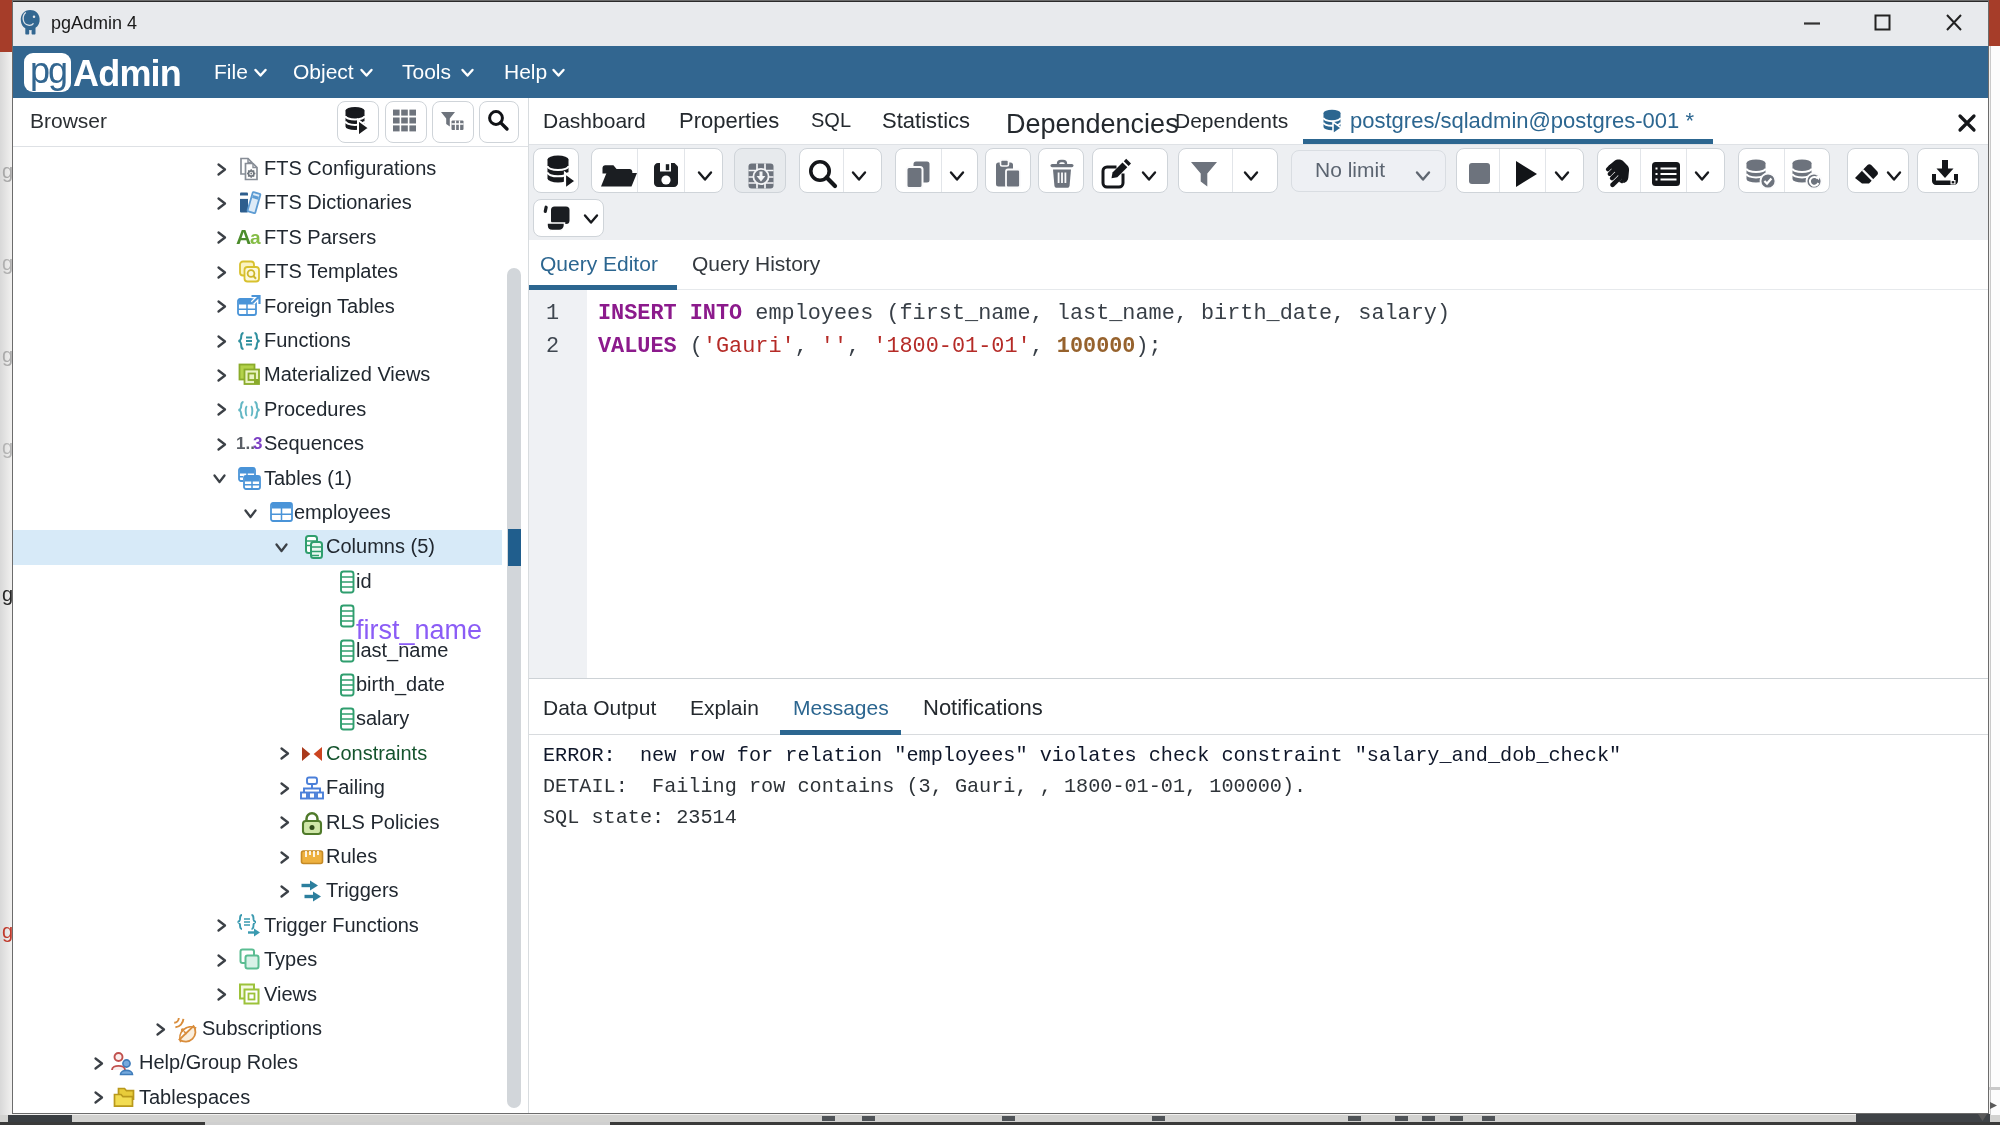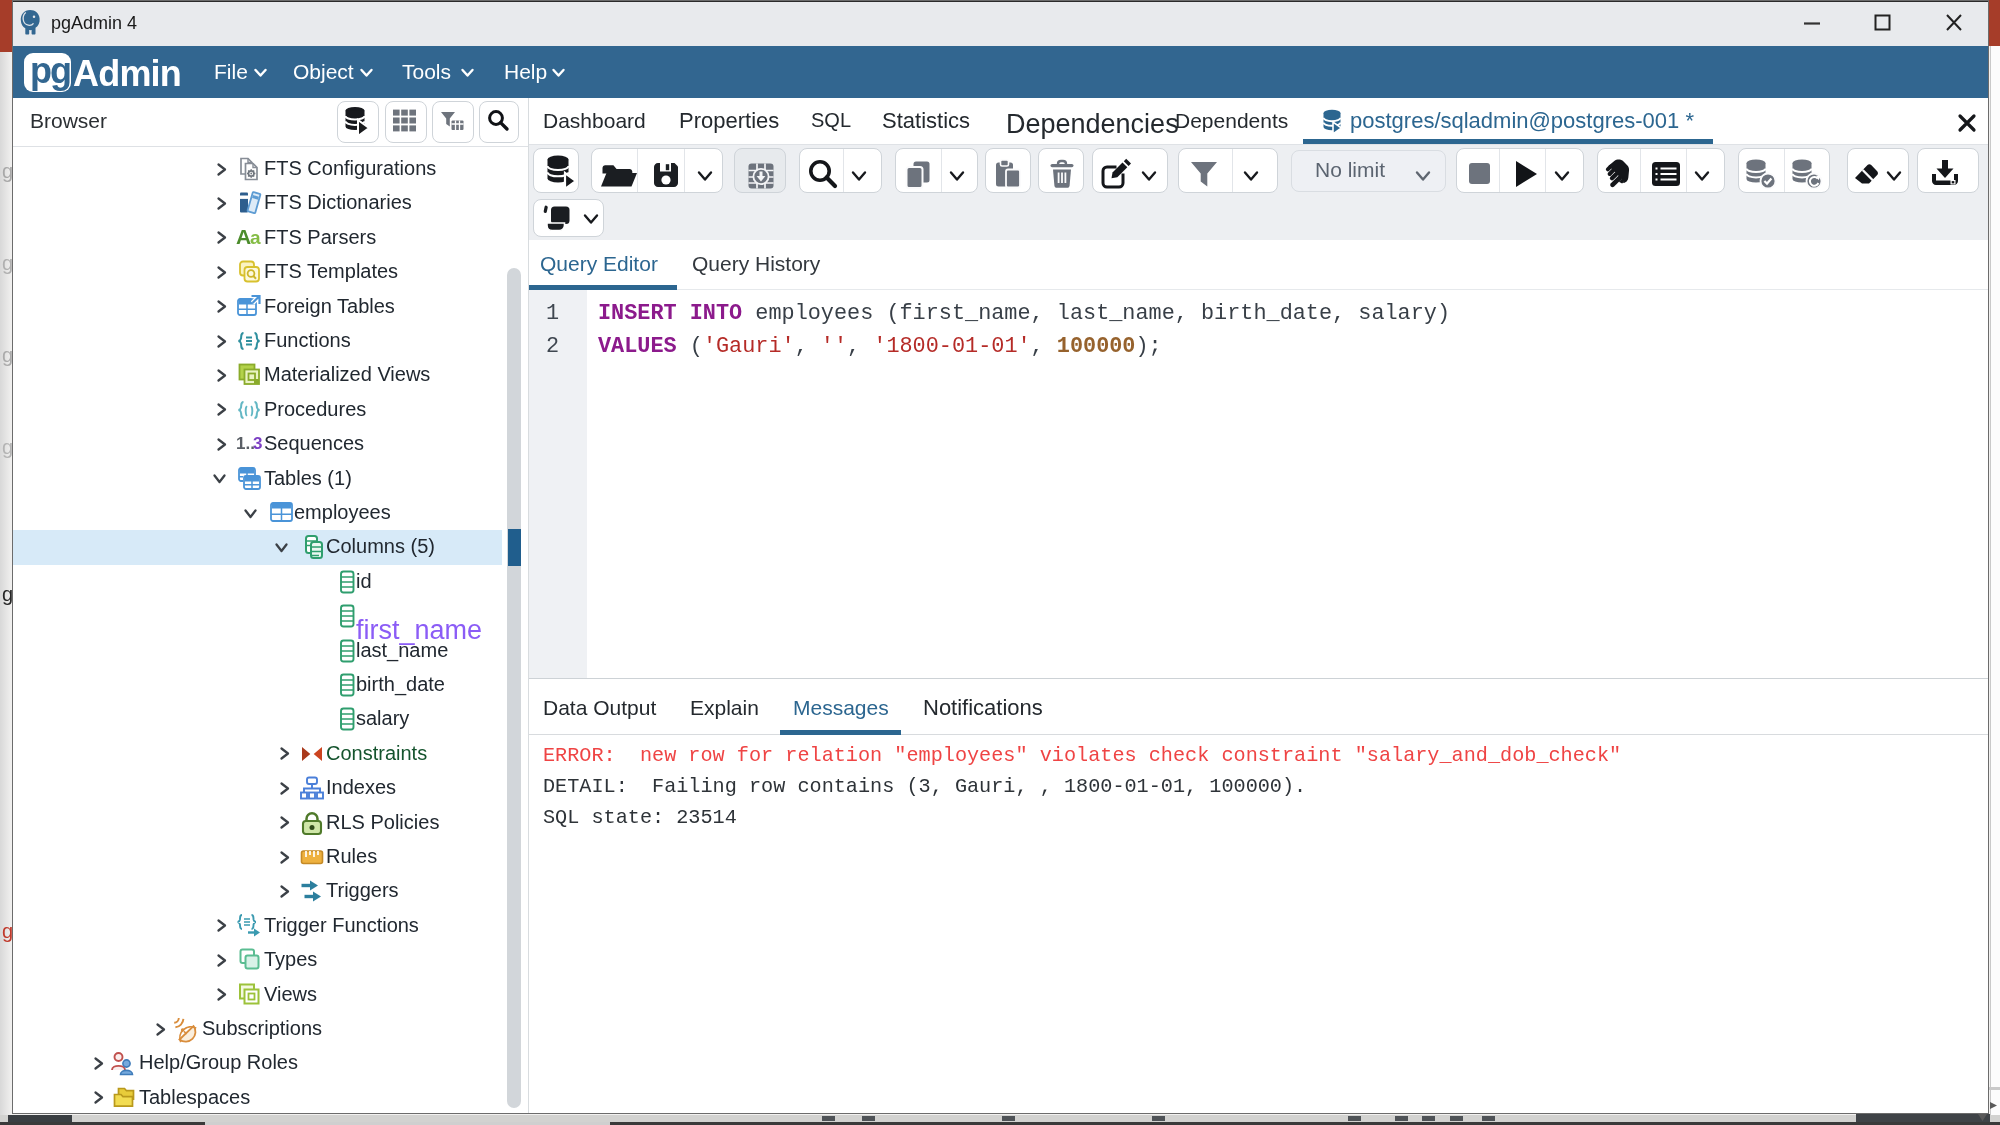--- a/index.html
+++ b/index.html
@@ -52,21 +52,21 @@
     <path d="M2 11.5 H18" stroke="#333" stroke-width="2.2"></path>
   </svg>
 <svg style="position:absolute;left:1873px;top:12px" width="20" height="22" viewBox="0 0 20 22">
     <rect x="2.5" y="3.5" width="14" height="14" fill="none" stroke="#222" stroke-width="2"></rect>
   </svg>
 <svg style="position:absolute;left:1944px;top:12px" width="20" height="22" viewBox="0 0 20 22">
     <path d="M3 3 L17 18 M17 3 L3 18" stroke="#222" stroke-width="2"></path>
   </svg>
 <div class="abs" style="left:13px;top:46px;width:1975px;height:52px;background:#326690"></div>
 <div class="abs" style="left:24px;top:53px;width:47px;height:39px;background:#fff;border-radius:9px"></div>
-<div class="lbl" style="left:30px;top:50px;font-size:36px;font-weight:bold;color:#326690;letter-spacing:-2px">pg</div>
+<div class="lbl" style="left:30px;top:50px;font-size:36px;font-weight:normal;color:#326690;letter-spacing:-2px">pg</div>
 <div class="lbl" style="left:73px;top:53px;font-size:36px;font-weight:bold;color:#fff;letter-spacing:-0.8px">Admin</div>
 <div class="lbl" style="left:214px;top:60px;font-size:21px;font-weight:500;color:#fff">File</div>
 <svg style="position:absolute;left:252px;top:64px" width="17" height="17" viewBox="0 0 17 17">
     <path d="M3.5 6 L8.5 11.5 L13.5 6" stroke="#fff" stroke-width="2.4" fill="none" stroke-linecap="round" stroke-linejoin="round"></path>
   </svg>
 <div class="lbl" style="left:293px;top:60px;font-size:21px;font-weight:500;color:#fff">Object</div>
 <svg style="position:absolute;left:358px;top:64px" width="17" height="17" viewBox="0 0 17 17">
     <path d="M3.5 6 L8.5 11.5 L13.5 6" stroke="#fff" stroke-width="2.4" fill="none" stroke-linecap="round" stroke-linejoin="round"></path>
   </svg>
 <div class="lbl" style="left:402px;top:60px;font-size:21px;font-weight:500;color:#fff">Tools</div>
@@ -279,21 +279,21 @@
 <svg style="position:absolute;left:276px;top:779.7px" width="17" height="17" viewBox="0 0 17 17">
     <path d="M5.5 3.5 L12 8.5 L5.5 13.5" stroke="#3c4147" stroke-width="2.3" fill="none" stroke-linecap="round" stroke-linejoin="round"></path>
   </svg>
 <svg style="position:absolute;left:299px;top:774.2px" width="26" height="28" viewBox="0 0 26 28">
     <rect x="8" y="3.5" width="10" height="6.5" rx="2" fill="#fff" stroke="#4a7fd9" stroke-width="1.9"></rect>
     <path d="M13 10 V14.5 M5 18.5 V14.5 H21 V18.5" stroke="#4a7fd9" stroke-width="1.9" fill="none"></path>
     <rect x="2" y="18.5" width="6" height="6" fill="#fff" stroke="#4a7fd9" stroke-width="1.9"></rect>
     <rect x="10" y="18.5" width="6" height="6" fill="#fff" stroke="#4a7fd9" stroke-width="1.9"></rect>
     <rect x="18" y="18.5" width="6" height="6" fill="#fff" stroke="#4a7fd9" stroke-width="1.9"></rect>
   </svg>
-<div class="lbl" style="left:326px;top:776.2px;font-size:20px;color:#212830">Indexes</div>
+<div class="lbl" style="left:326px;top:776.2px;font-size:20px;color:#212830">Failing</div>
 <svg style="position:absolute;left:276px;top:814.1px" width="17" height="17" viewBox="0 0 17 17">
     <path d="M5.5 3.5 L12 8.5 L5.5 13.5" stroke="#3c4147" stroke-width="2.3" fill="none" stroke-linecap="round" stroke-linejoin="round"></path>
   </svg>
 <svg style="position:absolute;left:299px;top:808.6px" width="26" height="28" viewBox="0 0 26 28">
     <path d="M7.5 13 V9.8 a5.5 5.5 0 0 1 11 0 V13" stroke="#4f7a2a" stroke-width="2.5" fill="none"></path>
     <rect x="4" y="12" width="18" height="13" rx="2.8" fill="#cfe6a8" stroke="#4f7a2a" stroke-width="2.1"></rect>
     <circle cx="13" cy="18.5" r="2.5" fill="#2f4a1a"></circle>
   </svg>
 <div class="lbl" style="left:326px;top:810.6px;font-size:20px;color:#212830">RLS Policies</div>
 <svg style="position:absolute;left:276px;top:848.5px" width="17" height="17" viewBox="0 0 17 17">
@@ -565,14 +565,14 @@
 <div class="lbl mono" style="left:546px;top:334px;font-size:21.85px;color:#3f4750">2</div>
 <div class="lbl mono" style="left:598px;top:301px;font-size:21.85px"><span style="color:#8c1a8c;font-weight:bold">INSERT INTO</span><span style="color:#383f47"> employees (first_name, last_name, birth_date, salary)</span></div>
 <div class="lbl mono" style="left:598px;top:334px;font-size:21.85px"><span style="color:#8c1a8c;font-weight:bold">VALUES</span><span style="color:#383f47"> (</span><span style="color:#b52b27">'Gauri'</span><span style="color:#383f47">, </span><span style="color:#b52b27">''</span><span style="color:#383f47">, </span><span style="color:#b52b27">'1800-01-01'</span><span style="color:#383f47">, </span><span style="color:#96622d;font-weight:bold">100000</span><span style="color:#383f47">);</span></div>
 <div class="abs" style="left:529px;top:678px;width:1459px;height:1px;background:#cdd2d6"></div>
 <div class="abs" style="left:529px;top:679px;width:1459px;height:56px;background:#fff;border-bottom:1px solid #d8dbde;box-sizing:border-box"></div>
 <div class="lbl" style="left:543px;top:696px;font-size:21px;color:#24292e">Data Output</div>
 <div class="lbl" style="left:690px;top:696px;font-size:21px;color:#24292e">Explain</div>
 <div class="lbl" style="left:793px;top:696px;font-size:21px;color:#2c6690">Messages</div>
 <div class="lbl" style="left:923px;top:695px;font-size:22px;color:#24292e">Notifications</div>
 <div class="abs" style="left:780px;top:730px;width:121px;height:5px;background:#2c6690"></div>
-<div class="lbl mono" style="left:543px;top:744px;font-size:20.2px;color:#ef4444">ERROR:  new row for relation "employees" violates check constraint "salary_and_dob_check"</div>
+<div class="lbl mono" style="left:543px;top:744px;font-size:20.2px;color:#0f172a">ERROR:  new row for relation "employees" violates check constraint "salary_and_dob_check"</div>
 <div class="lbl mono" style="left:543px;top:775px;font-size:20.2px;color:#2e3338">DETAIL:  Failing row contains (3, Gauri, , 1800-01-01, 100000).</div>
 <div class="lbl mono" style="left:543px;top:806px;font-size:20.2px;color:#2e3338">SQL state: 23514</div>
 </body></html>

